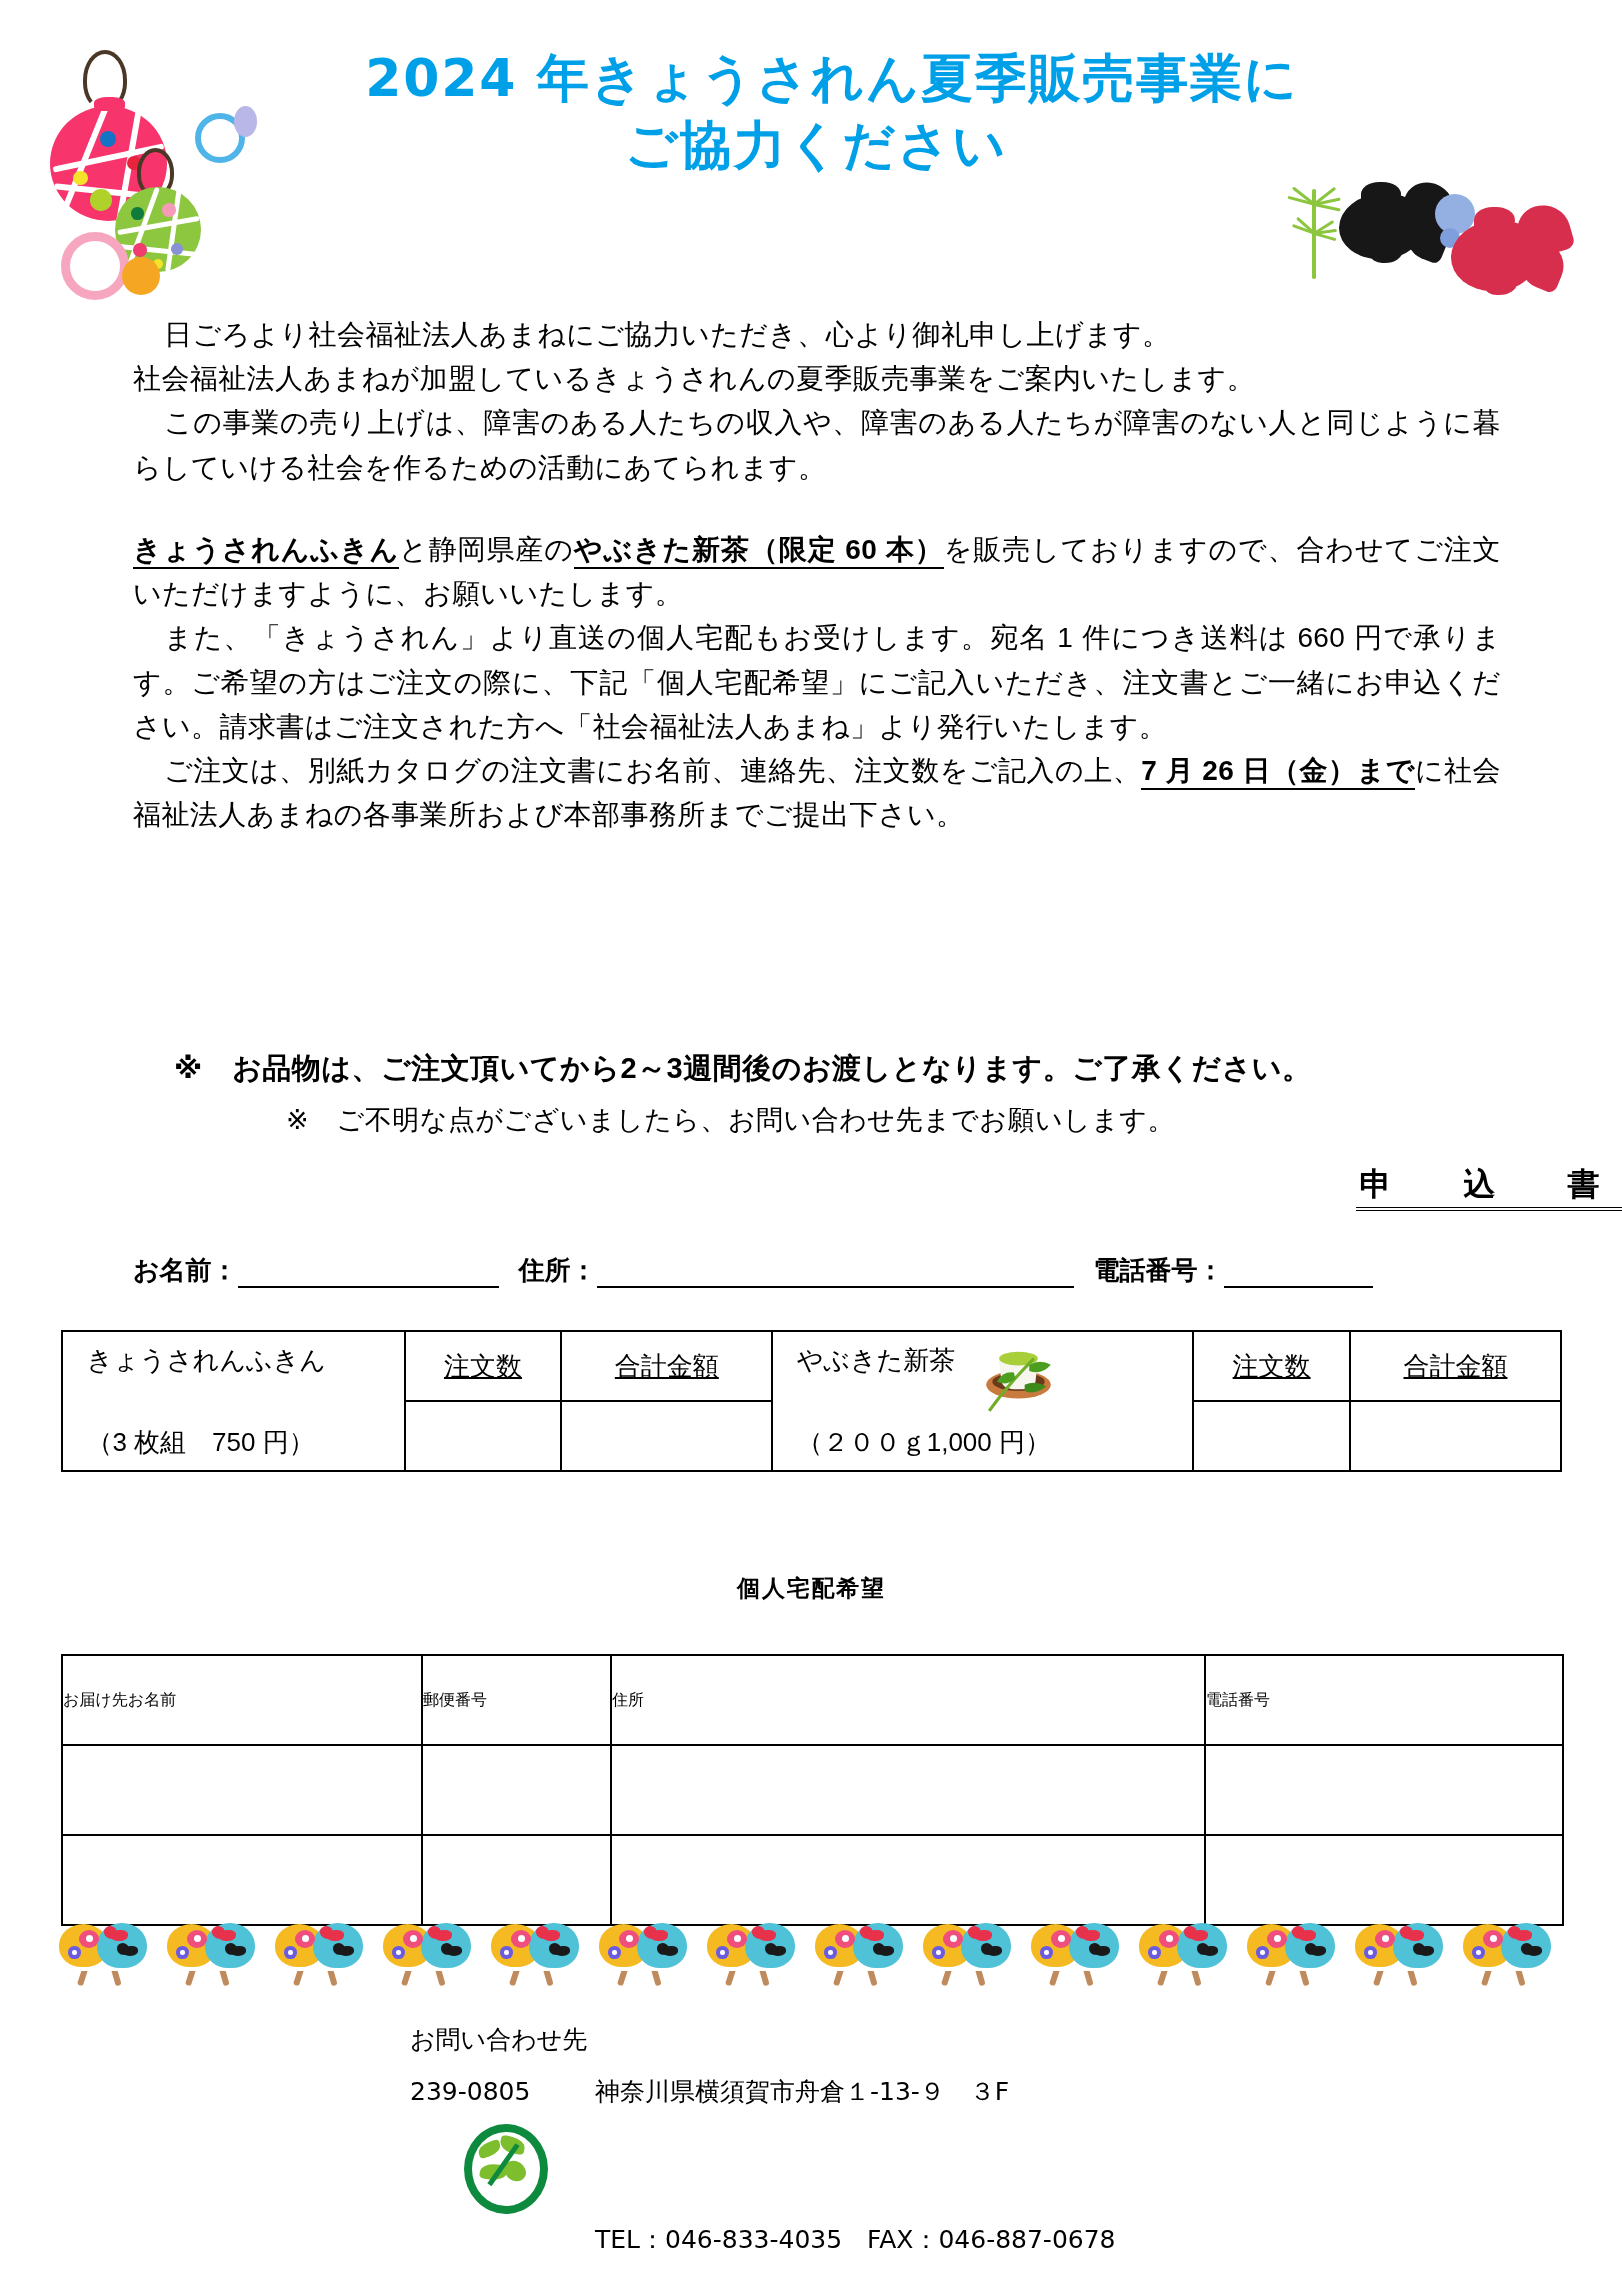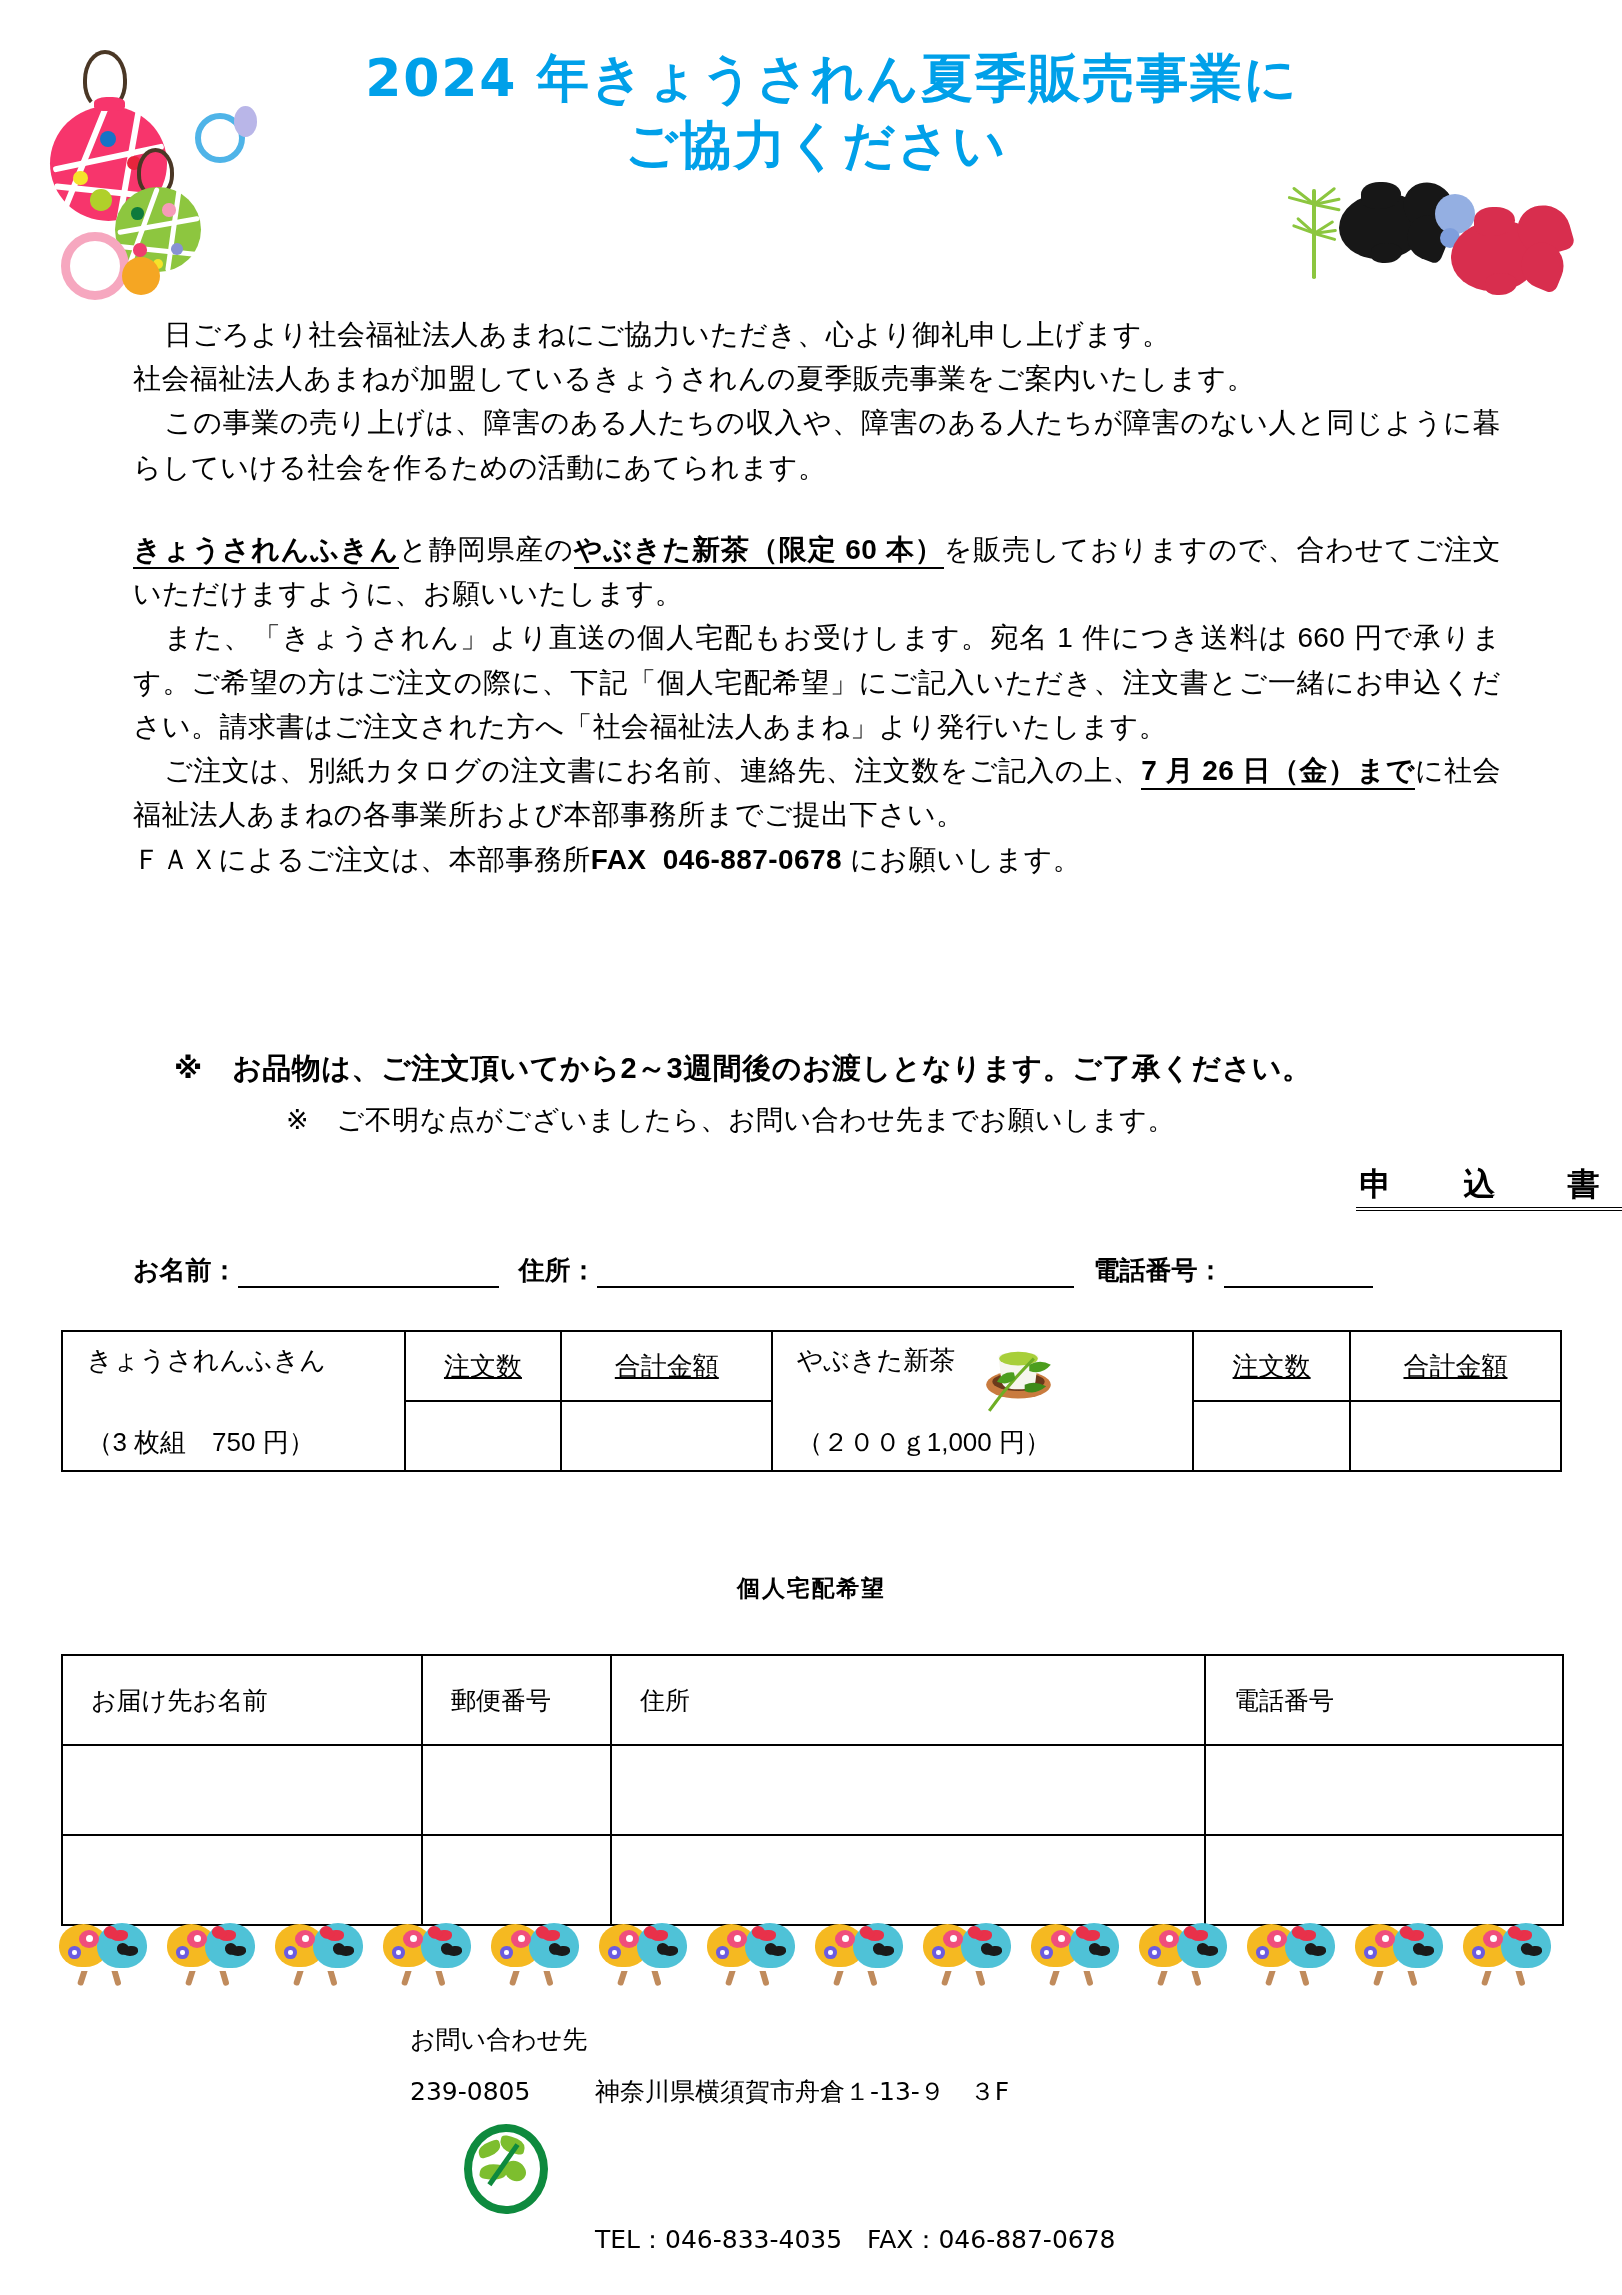--- a/index.html
+++ b/index.html
@@ -222,22 +222,22 @@
   .delivery-table {
     position: absolute;
     left: 61px;
     top: 1654px;
     width: 1501px;
     border-collapse: collapse;
     table-layout: fixed;
   }
   .delivery-table td {
     border: 2.7px solid #000;
-    font-size: 25px;
-    padding: 0 28px;
+    font-size: 16px;
+    padding: 0 0;
     height: 88px;
     vertical-align: middle;
   }
 
   
   .fan-strip {
     position: absolute;
     left: 54px;
     top: 1919px;
     width: 1521px;
@@ -403,21 +403,20 @@
     <p class="indent">日ごろより社会福祉法人あまねにご協力いただき、心より御礼申し上げます。</p>
     <p>社会福祉法人あまねが加盟しているきょうされんの夏季販売事業をご案内いたします。</p>
     <p class="indent">この事業の売り上げは、障害のある人たちの収入や、障害のある人たちが障害のない人と同じように暮らしていける社会を作るための活動にあてられます。</p>
 
     <p class="gap-para"><span class="bu2">きょうされんふきん</span><span>と静岡県産の</span><span class="bu2">やぶきた新茶（限定 60 本）</span><span>を販売しておりますので、合わせてご注文いただけますように、お願いいたします。</span></p>
 
     <p class="indent">また、「きょうされん」より直送の個人宅配もお受けします。宛名 1 件につき送料は 660 円で承ります。ご希望の方はご注文の際に、下記「個人宅配希望」にご記入いただき、注文書とご一緒にお申込ください。請求書はご注文された方へ「社会福祉法人あまね」より発行いたします。</p>
 
     <p class="indent"><span>ご注文は、別紙カタログの注文書にお名前、連絡先、注文数をご記入の上、</span><span class="bu2">7 月 26 日（金）まで</span><span>に社会福祉法人あまねの各事業所および本部事務所までご提出下さい。</span></p>
 
-    <p><span>ＦＡＸによるご注文は、本部事務所</span><span class="b">FAX</span>&nbsp;&nbsp;<span class="b">046-887-0678</span>&nbsp;<span>にお願いします。</span></p>
   </div>
 
   <div class="notes">
     <div class="note1">※　お品物は、ご注文頂いてから2～3週間後のお渡しとなります。ご了承ください。</div>
     <div class="note2">※　ご不明な点がございましたら、お問い合わせ先までお願いします。</div>
   </div>
 
   <div class="form-title">
     <span>申　込　書</span>
   </div>

